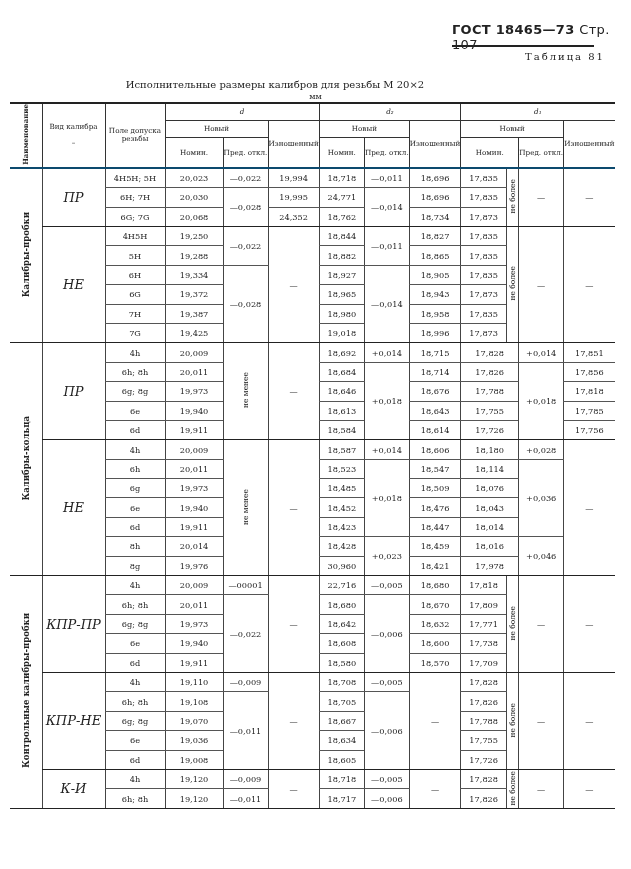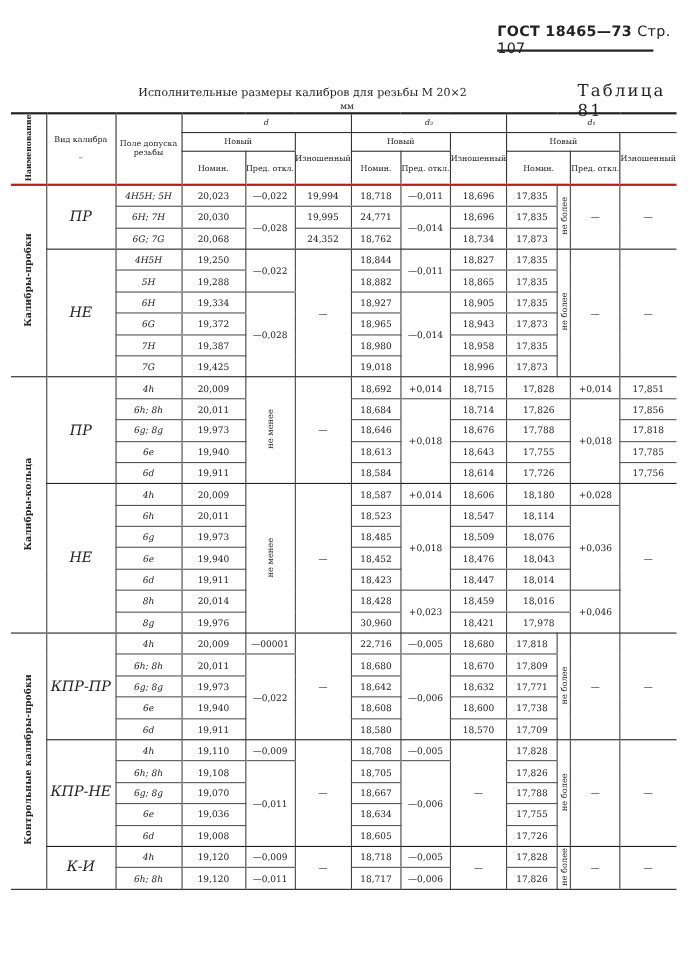--- a/index.html
+++ b/index.html
@@ -2,36 +2,36 @@
 <html><head>
 <meta charset="utf-8">
 <style>
   html, body { margin:0; padding:0; background:#fff; }
   body { width:631px; height:869px; position:relative; overflow:hidden;
          font-family:"DejaVu Serif", serif; color:#222; }
   .hdr-gost { position:absolute; left:452px; top:22px; font-family:"DejaVu Sans", sans-serif;
               font-size:13px; font-weight:bold; letter-spacing:0.3px; }
   .hdr-gost .pg { font-weight:normal; }
   .hdr-rule { position:absolute; left:452px; top:45px; width:142px; height:2px; background:#222; }
-  .tbl-num { position:absolute; left:525px; top:73px; font-size:15px; letter-spacing:2px; }
+  .tbl-num { position:absolute; left:525px; top:51px; font-size:10px; letter-spacing:2px; }
   .title { position:absolute; left:0; width:550px; top:79px; text-align:center; font-size:10px; }
   .units { position:absolute; left:0; width:631px; top:92px; text-align:center; font-size:8px; font-weight:normal; }
   table.main { position:absolute; left:10px; top:102px; border-collapse:collapse; table-layout:fixed;
                font-size:8.2px; }
   table.main td, table.main th { padding:0; text-align:center; vertical-align:middle; font-weight:normal; }
   table.main thead th { border-left:1px solid #333; border-bottom:1px solid #333; font-size:7.2px; line-height:8px; }
   table.main thead tr:first-child th { border-top:2px solid #222; }
-  table.main thead tr:last-child th, table.main thead th.rs3 { border-bottom:2px solid #b91c1c;margin-top:41px; }
+  table.main thead tr:last-child th, table.main thead th.rs3 { border-bottom:2px solid #0c4a6e;margin-top:41px; }
   table.main tbody td { height:18.4px; border-left:1px solid #444; }
   .ul { border-bottom:1px solid #555; }
   .grp { border-bottom:1.5px solid #222; }
   .vert { writing-mode:vertical-rl; transform:rotate(180deg); white-space:nowrap; font-size:8.5px; font-weight:bold; }
   .vert-sm { writing-mode:vertical-rl; transform:rotate(180deg); white-space:nowrap; font-size:7.5px; }
   .vert-hd { writing-mode:vertical-rl; transform:rotate(180deg); white-space:nowrap; font-size:7px; font-weight:bold; }
-  .it { font-style:italic; font-weight:bold; }
+  .it { font-weight:bold; }
   .kind { font-style:italic; font-weight:bold; font-size:13px; }
   .noleft { border-left:none !important; }
   .sym { font-style:italic; }
 </style>
 </head>
 <body>
 
 <div class="hdr-gost">
   <span>ГОСТ 18465—73</span>
   <span class="pg">Стр. 107</span>

